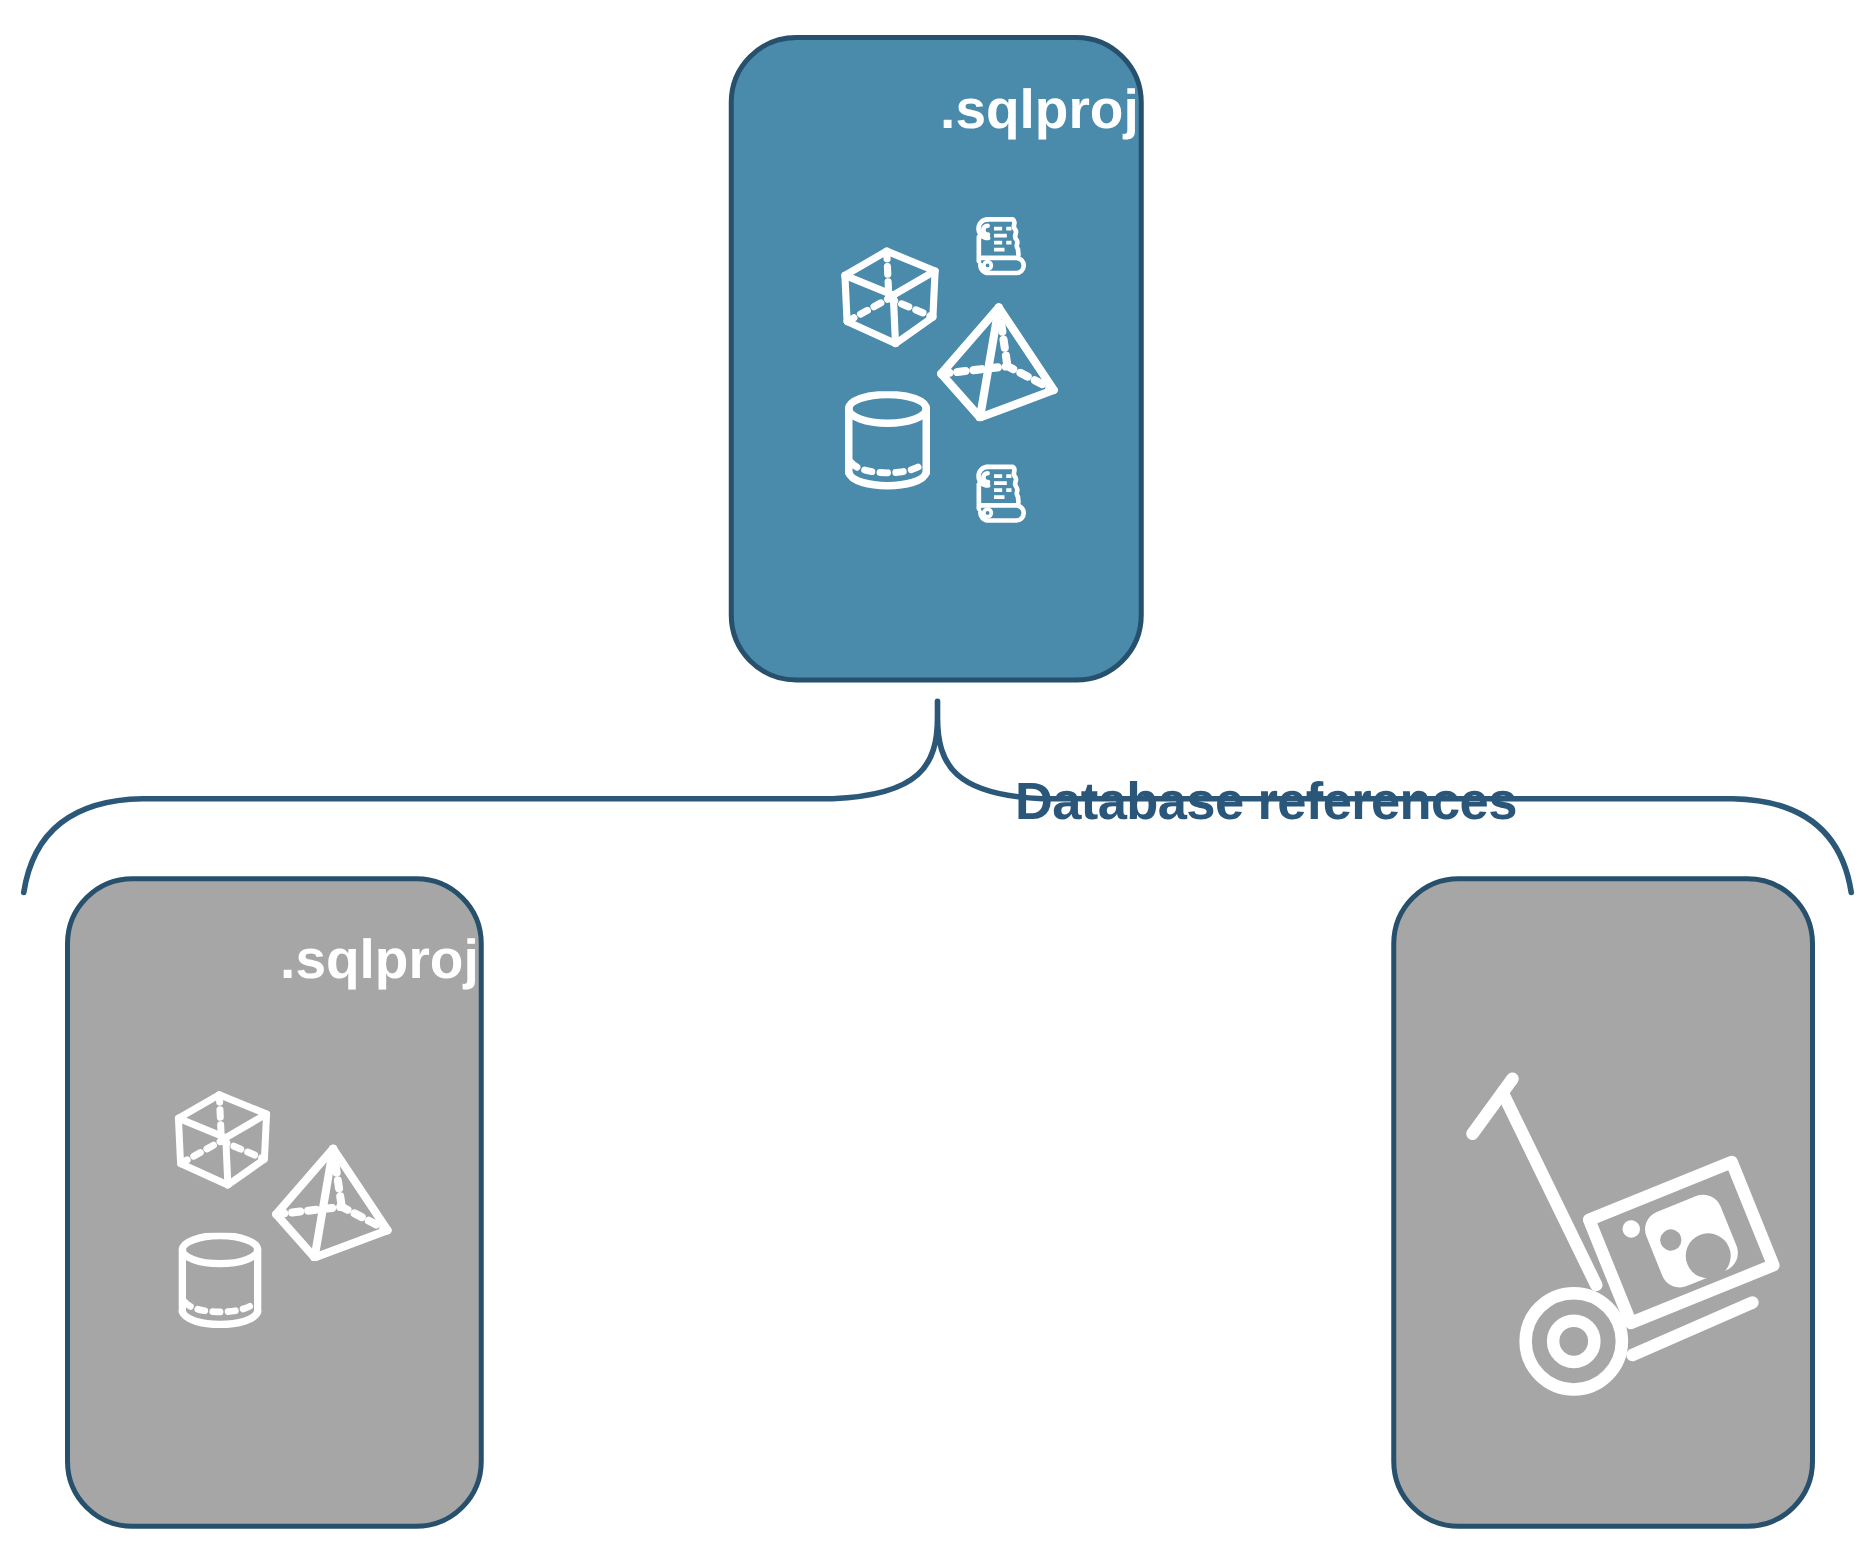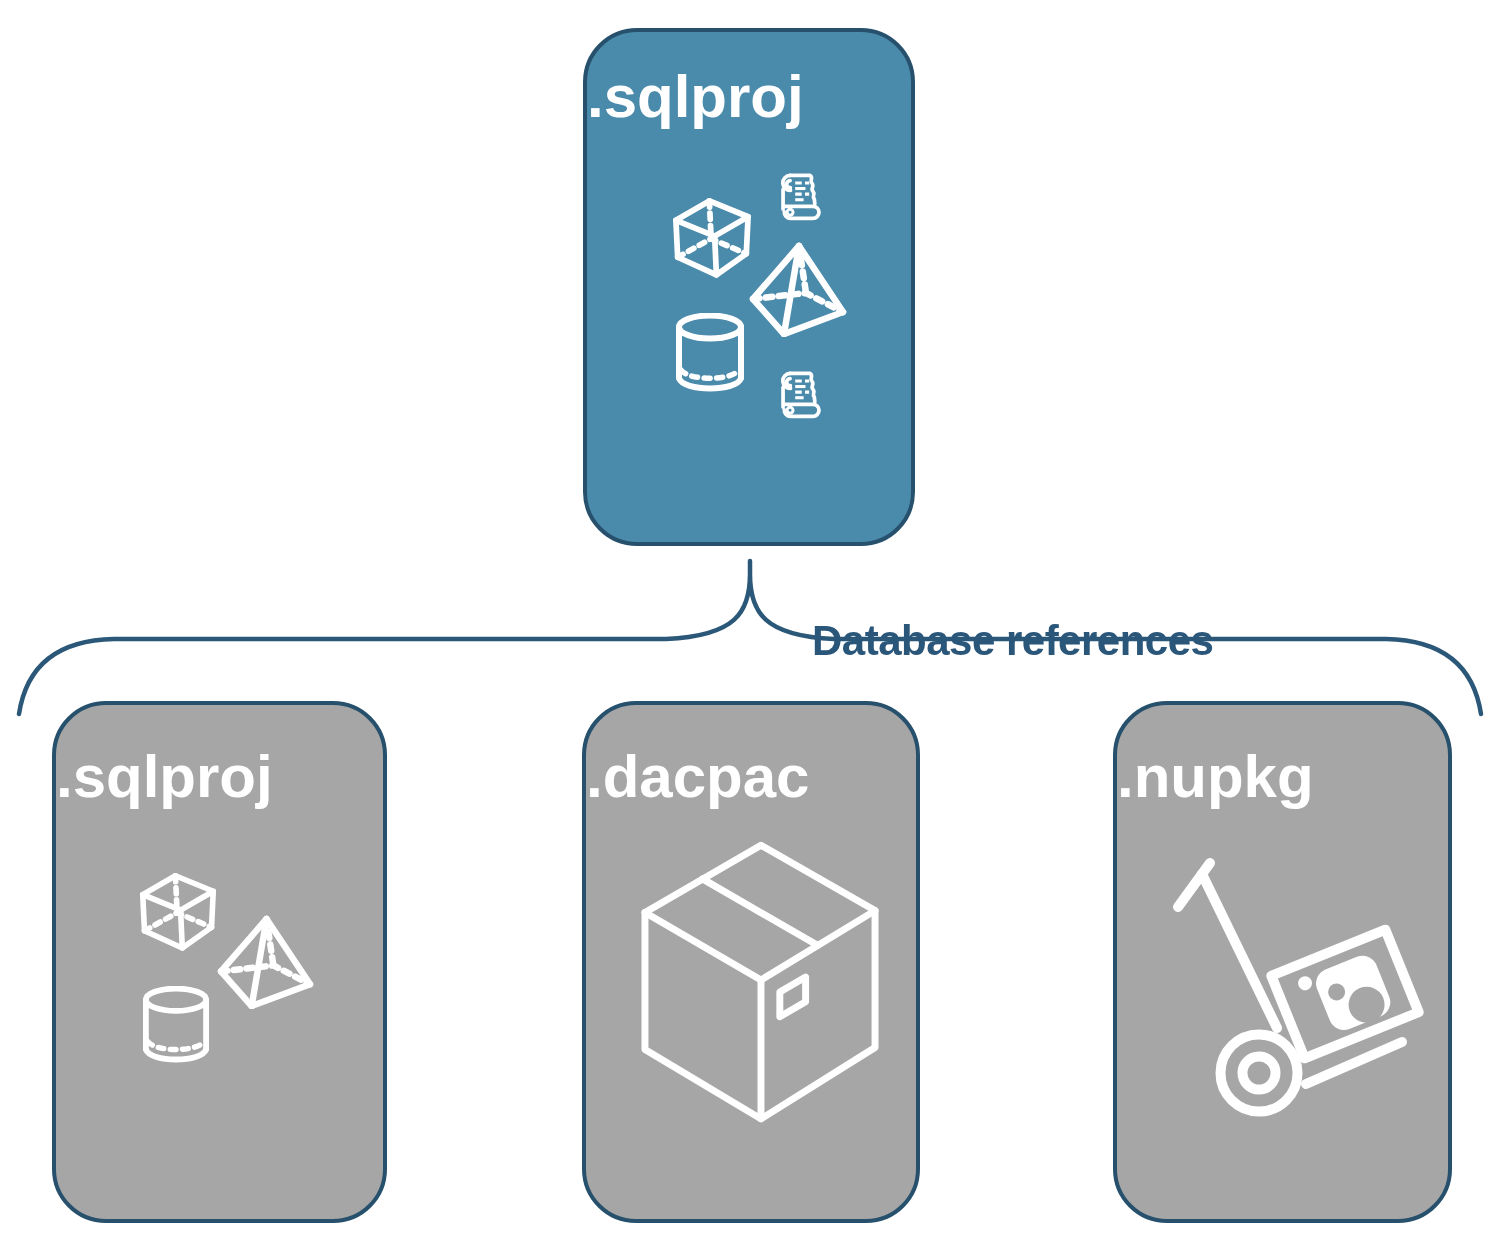--- a/index.html
+++ b/index.html
@@ -21,22 +21,22 @@
     position: absolute;
     box-sizing: border-box;
     border: 4px solid var(--box-border, #26506C);
     border-radius: 54px;
   }
   .root-box  { background: var(--root-fill, #4A8AAB); }
   .child-box { background: var(--child-fill, #A6A6A6); }
   .box-title {
     position: absolute;
     left: 0; right: 0;
-    text-align: left;
-    font-size: 60px;
+    text-align: right;
+    font-size: 44px;
     font-weight: 700;
     line-height: 1.05;
     color: var(--box-label-text, #ffffff);
   }
   .root-box .box-title  { top: 33px; }
   .child-box .box-title { top: 40px; }
   .connector-label {
     position: absolute;
     left: 812px;
     top: 577px;
@@ -158,27 +158,20 @@
         <use href="#sym-cube"></use>
       </svg>
     <svg class="icon" style="left:161px; top:210px; width:99px; height:94px;">
         <use href="#sym-pyramid"></use>
       </svg>
     <svg class="icon" style="left:86px; top:281px; width:68px; height:78px;">
         <use href="#sym-cylinder"></use>
       </svg>
   </div>
 
-  <div class="box child-box" style="left:582px; top:701px; width:338px; height:522px;">
-    <div class="box-title">.dacpac</div>
-    <svg class="icon" style="left:55px; top:136px; width:238px; height:283px;">
-        <use href="#sym-package"></use>
-      </svg>
-  </div>
 
   <div class="box child-box" style="left:1113px; top:701px; width:339px; height:522px;">
-    <div class="box-title">.nupkg</div>
     <svg class="icon" style="left:55px; top:148px; width:255px; height:268px;">
         <use href="#sym-handtruck"></use>
       </svg>
   </div>
 
 </div>
 
 </body></html>

